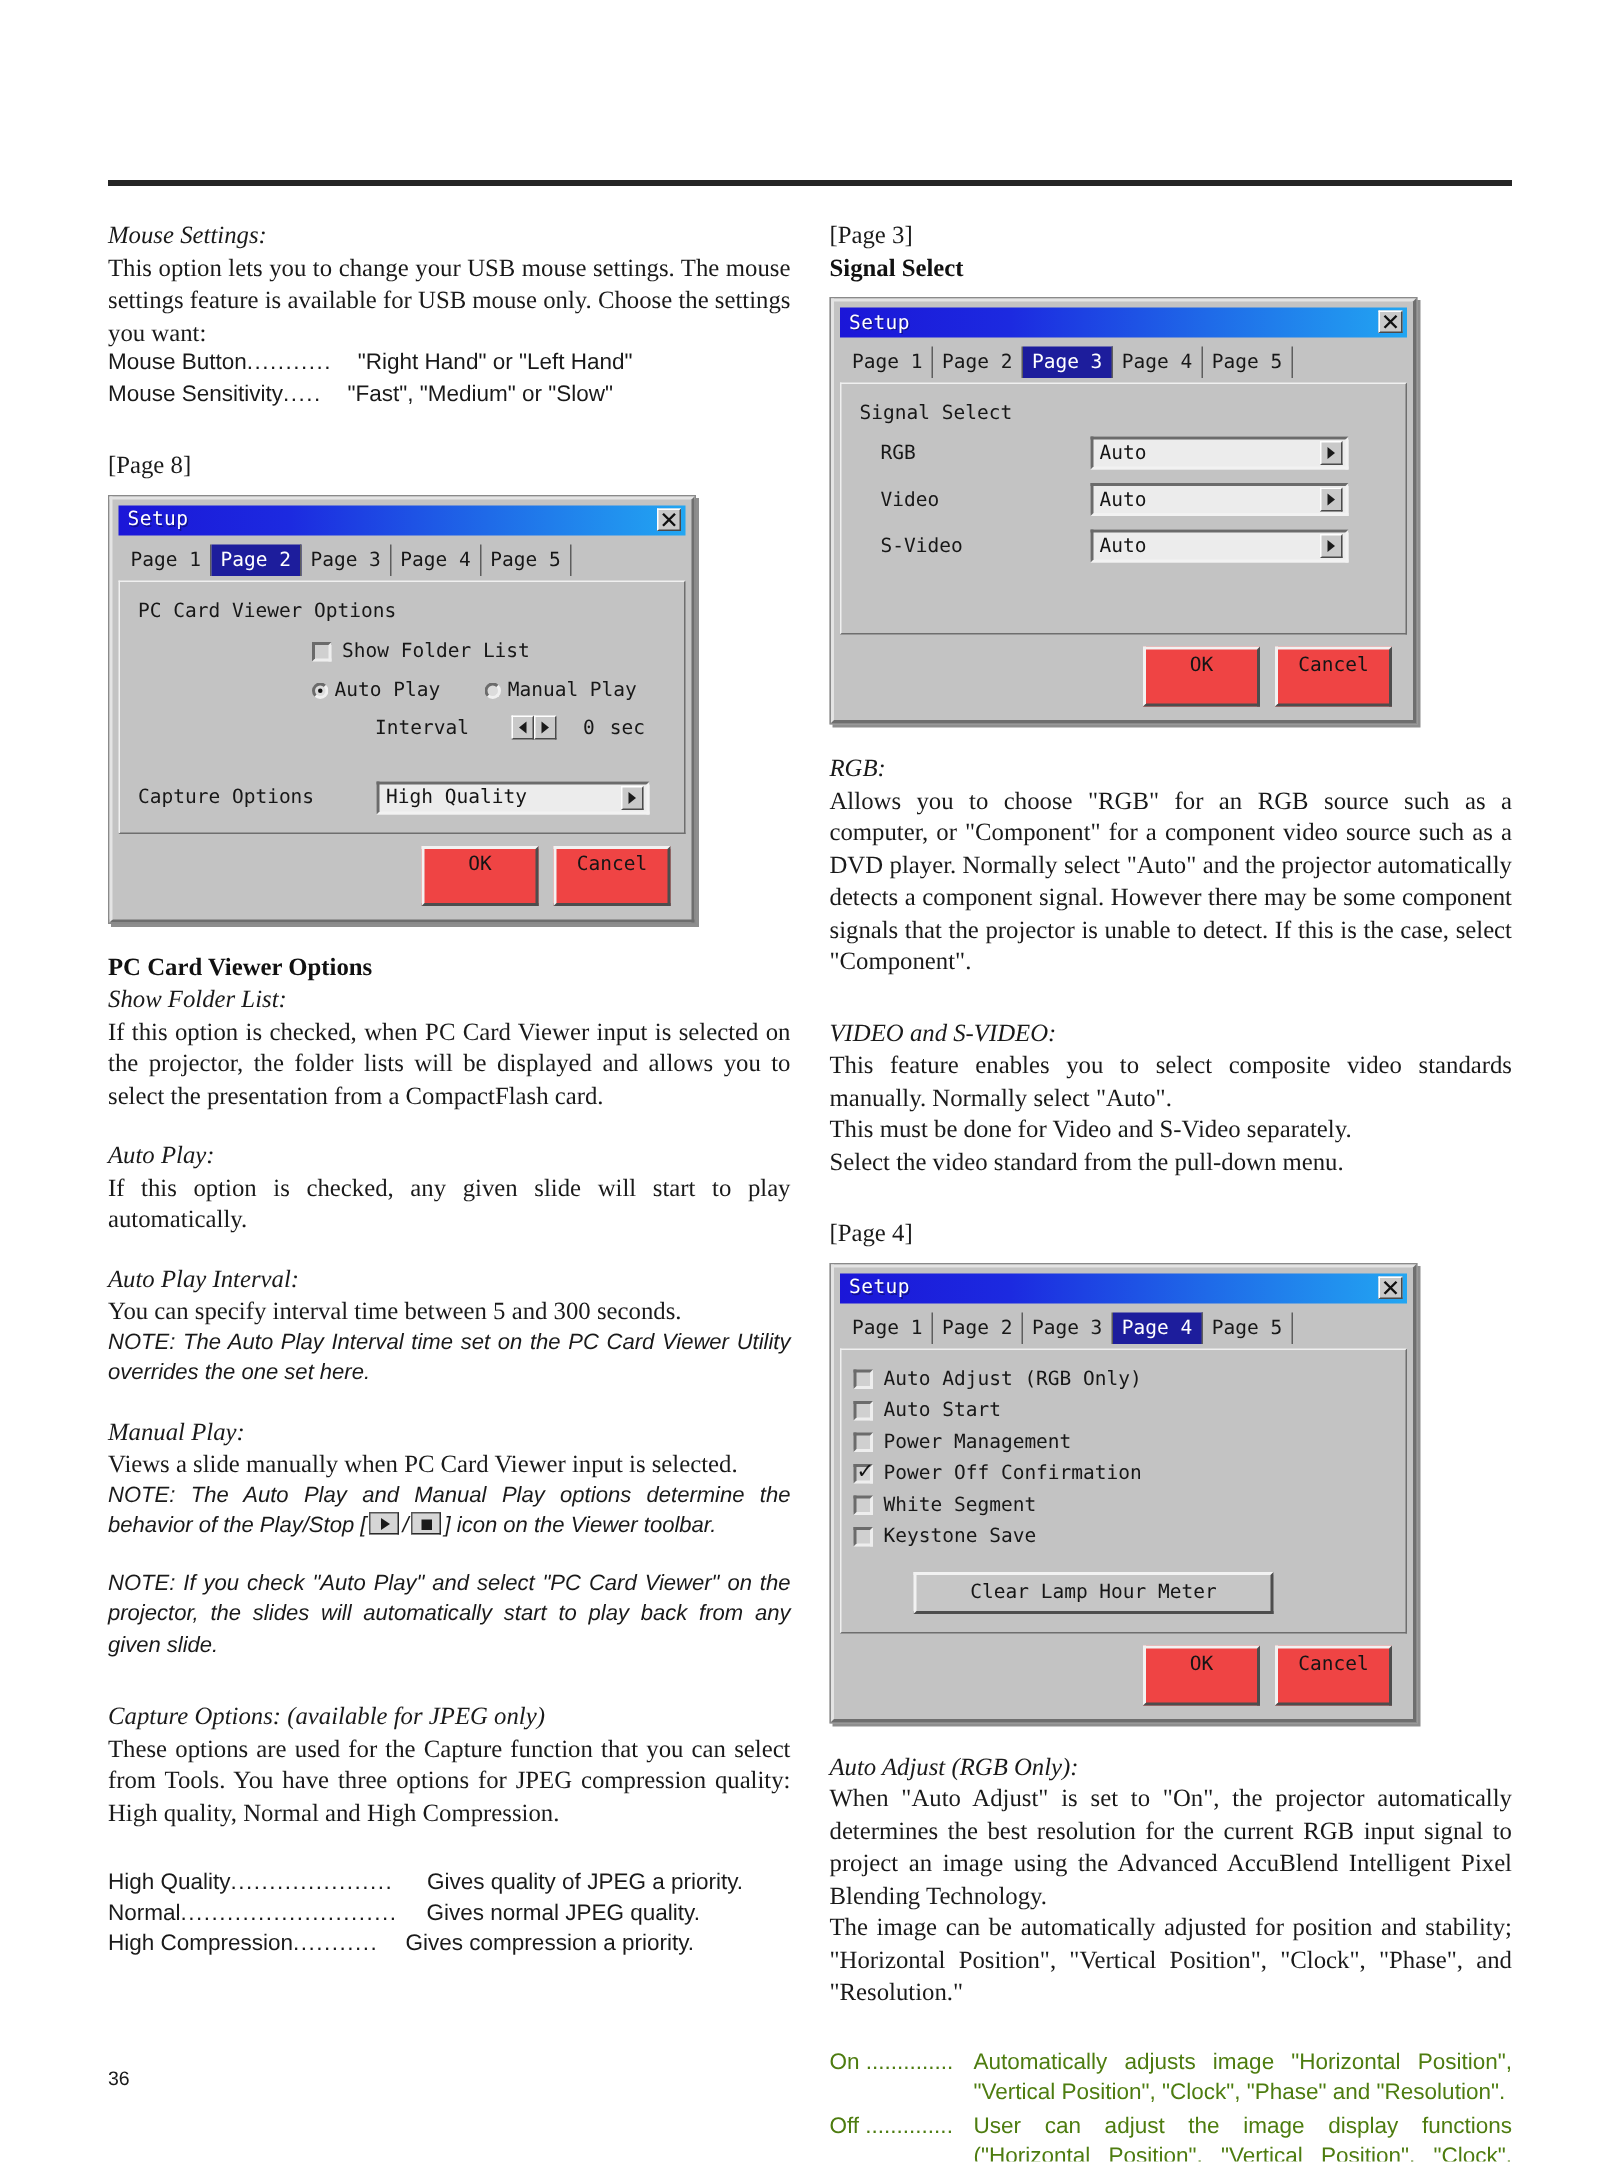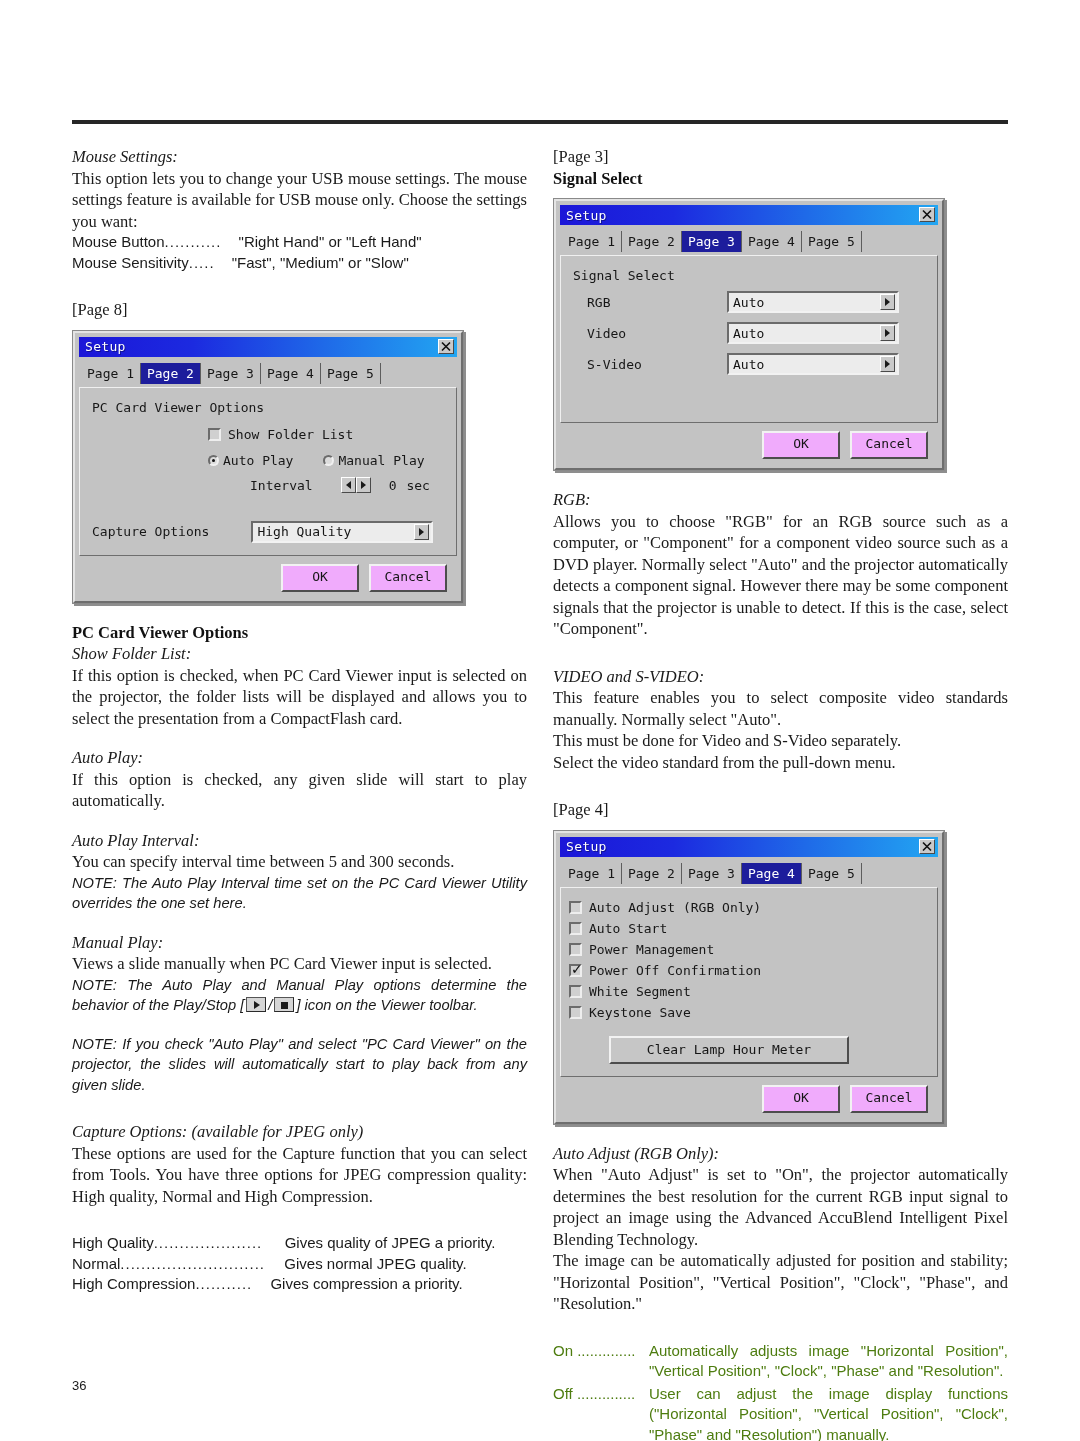--- a/index.html
+++ b/index.html
@@ -227,25 +227,25 @@
     display: flex;
     justify-content: flex-end;
     gap: 10px;
     padding: 8px 10px 4px 10px;
     background: #c3c3c3;
   }
   .pbtn {
     font-family: "DejaVu Sans Mono", monospace;
     font-size: 13px;
     color: #151515;
-    background: #f0abfc;
+    background: #ef4444;
     border: 2px solid #f2f2f2;
     border-right-color: #4d4d4d;
     border-bottom-color: #4d4d4d;
-    padding: 2px 0 5px 0;
+    padding: 2px 0 17px 0;
     width: 78px;
     text-align: center;
     box-sizing: border-box;
     line-height: 17px;
   }
   .dlg-label {
     font-family: "DejaVu Sans Mono", monospace;
     font-size: 13px;
     color: #171717;
     line-height: 19px;

